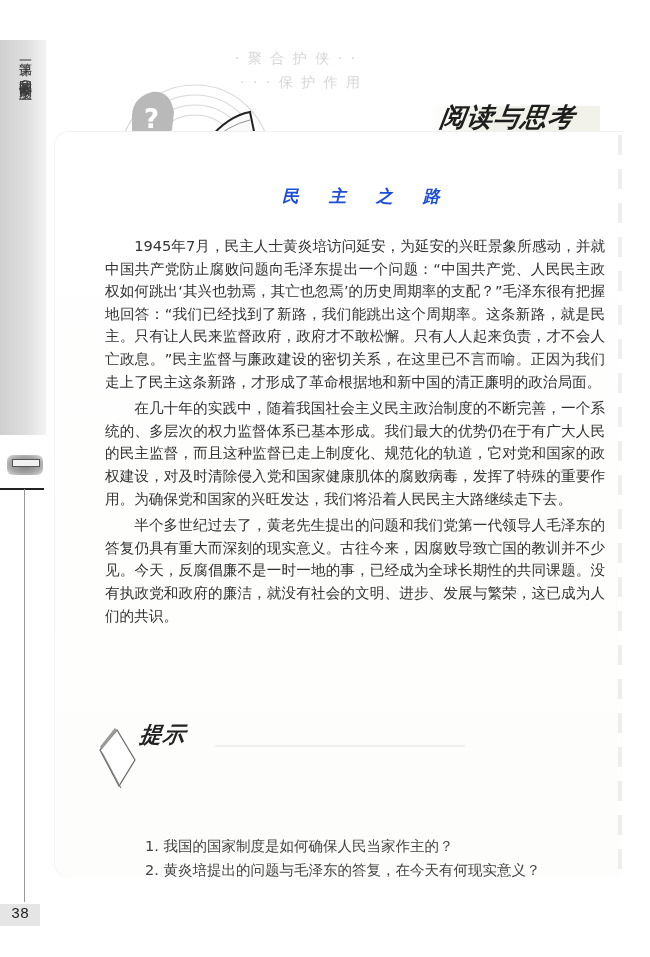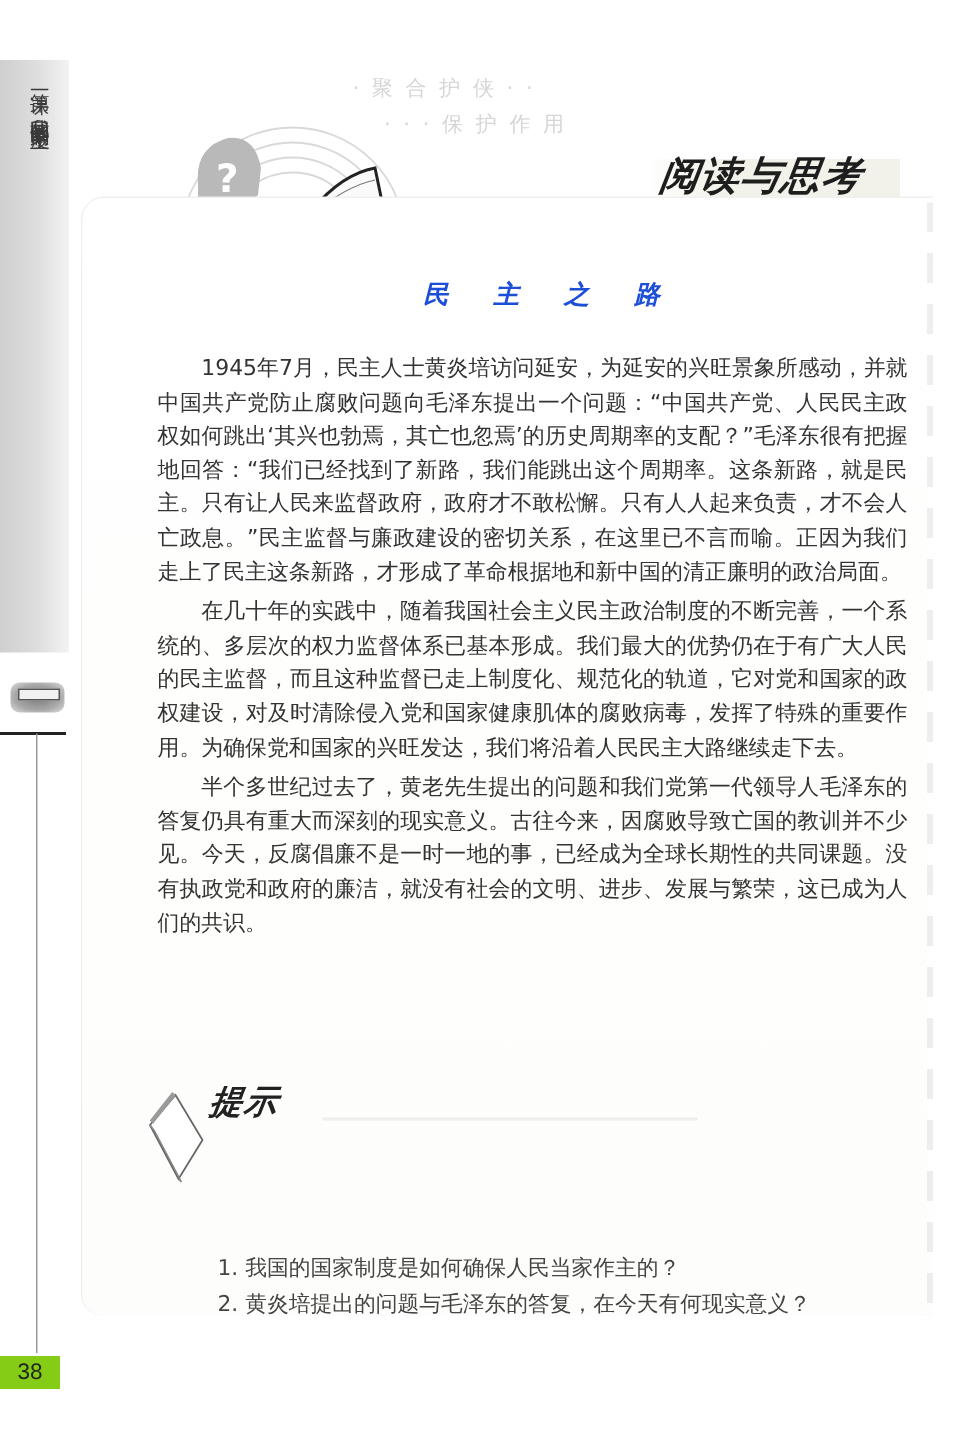--- a/index.html
+++ b/index.html
@@ -19,22 +19,22 @@
     .side-icon {
       position: absolute; left: 7px; top: 455px; width: 36px; height: 20px;
       background: radial-gradient(ellipse at center, #7a7a7a 0%, #a8a8a8 60%, #e0e0e0 100%);
       border-radius: 6px;
     }
     .side-icon .inner { position:absolute; left:5px; top:4px; width:26px; height:6px; background:#f1f1f1; border:1px solid #555; }
     .side-hline { position: absolute; left: 0; top: 488px; width: 44px; height: 2px; background: #222; }
     .side-vline { position: absolute; left: 24px; top: 489px; width: 1px; height: 413px; background: #999; }
     .page-number-box {
       position: absolute; left: 0; top: 904px; width: 40px; height: 22px;
-      background: #84cc16; font-size: 15px; line-height: 22px; text-align: center; color: #222;
-      font-family: Liberation Sans, sans-serif;
+      background: #e5e5e5; font-size: 15px; line-height: 22px; text-align: center; color: #222;
+      font-family: Liberation Mono, monospace;
     }
 
     .header-art { position: absolute; left: 100px; top: 40px; width: 200px; height: 140px; }
     .bg-ghost-text {
       position: absolute; color: #d6d6d6; font-size: 14px; letter-spacing: 2px; white-space: nowrap;
     }
     .section-banner {
       position: absolute; left: 430px; top: 106px; width: 170px; height: 36px;
       background: linear-gradient(90deg, rgba(240,240,230,0) 0%, #f2f2ea 30%, #f2f2ea 100%);
     }
@@ -106,21 +106,21 @@
   </g>
   <g stroke="#222" stroke-width="2" fill="#fafafa">
     <path d="M55 106 L108 100 L104 132 L60 138 Z"></path>
     <path d="M108 100 Q128 76 150 72 L160 120 Q130 122 104 132 Z"></path>
     <path d="M58 110 L102 104 M104 106 Q130 84 150 80" stroke="#777" stroke-width="0.8" fill="none"></path>
   </g>
   <line x1="0" y1="128" x2="52" y2="128" stroke="#cfcfcf" stroke-width="3"></line>
 </svg>
 
 <div class="bg-ghost-text" style="left:235px;top:50px;">· 聚 合 护 侠 · ·</div>
-<div class="bg-ghost-text" style="left:256px;top:74px;">· · · 保 护 作 用</div>
+<div class="bg-ghost-text" style="left:240px;top:74px;">· · · 保 护 作 用</div>
 <div class="bg-ghost-text" style="left:240px;top:132px;color:#c4c4c4;">甶 酱 酱 鍸 酶 匋 人 畄 ··· 畄 濛 ·</div>
 
 <div class="section-banner"></div>
 <div class="section-title">阅读与思考</div>
 
 <div class="card"></div>
 <div class="card-edge"></div>
 
 <div class="article-title">民 主 之 路</div>
 

